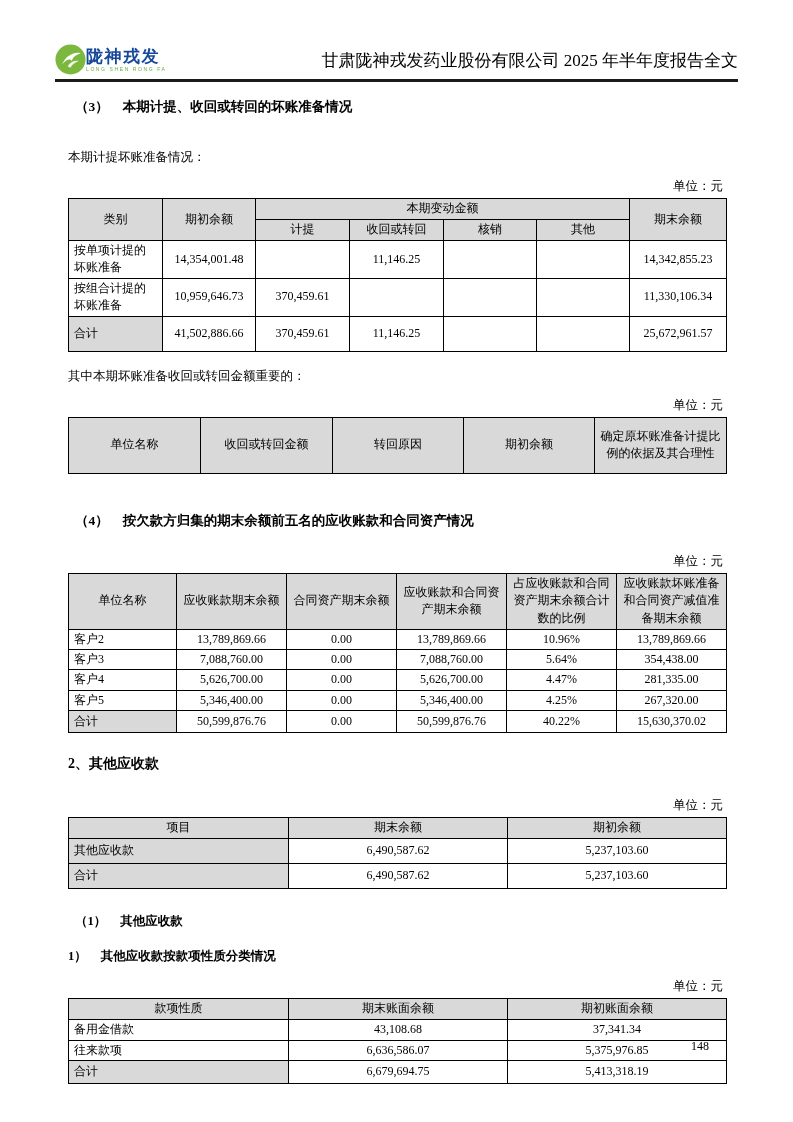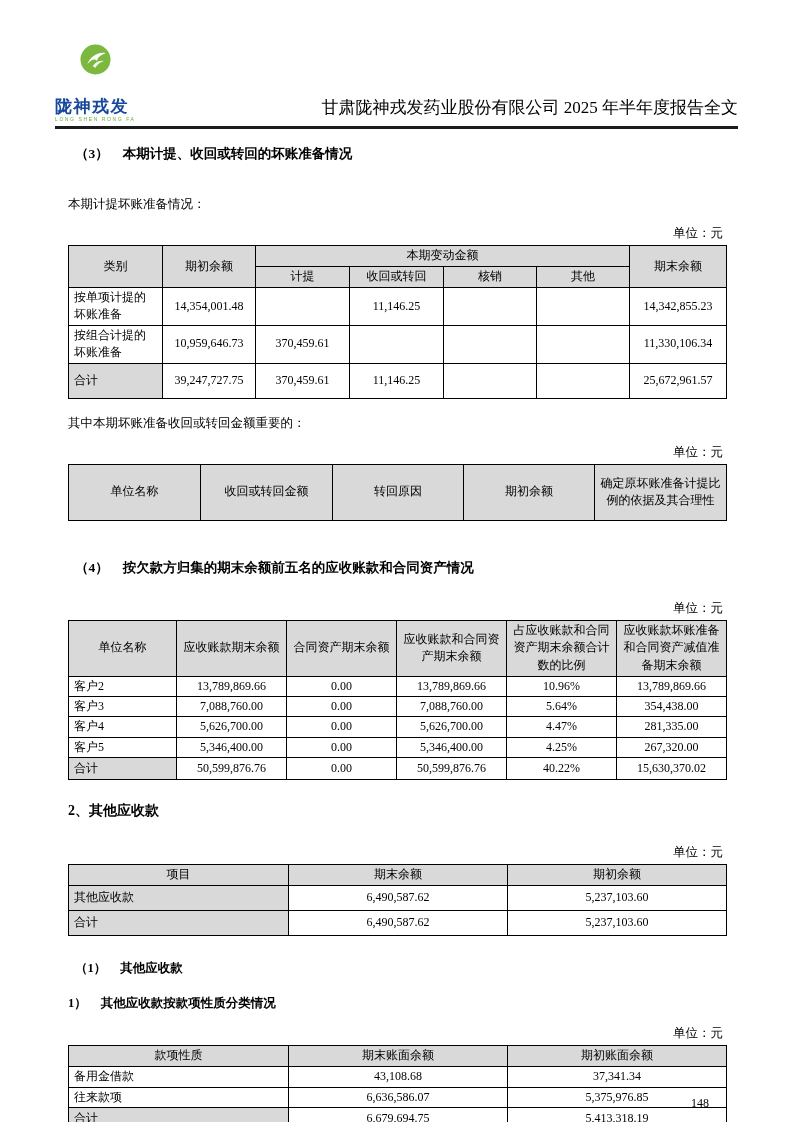--- a/index.html
+++ b/index.html
@@ -13,21 +13,21 @@
     overflow: hidden;
   }
   .content { padding: 0 55px; }
 
   
   .doc-header {
     display: flex; justify-content: space-between; align-items: flex-end;
     padding-top: 44px; padding-bottom: 4px;
     border-bottom: 3px solid #1b1b1b;
   }
-  .logo { display: flex; align-items: center; gap: 23px; flex-direction: column; }
+  .logo { display: flex; align-items: center; gap: 0; }
   .logo svg { width: 31px; height: 31px; display:block; }
   .logo-text { display: flex; flex-direction: column; line-height: 1; }
   .logo-cn { font-size: 17px; font-weight: bold; color: #17489c; letter-spacing: 1.5px; font-family: "Liberation Sans", sans-serif; }
   .logo-en { font-size: 5px; color: #64ad3c; letter-spacing: 1.6px; margin-top: 2px; font-family: "Liberation Sans", sans-serif; }
   .doc-title { font-size: 17px; padding-bottom: 3px; }
 
   
   .heading { font-weight: bold; font-size: 13.5px; margin-left: 20px; display: flex; }
   .heading .hnum { margin-right: 14px; }
   .heading.lvl1 { margin-left: 13px; font-size: 14px; }
@@ -73,21 +73,21 @@
   .t3-h td  { height: 56px; }
   .t3-r td  { height: 18px; }
   .t3-total td { height: 22px; }
   .t4-h td  { height: 21px; }
   .t4-r td  { height: 25px; }
   .t5-h td  { height: 21px; }
   .t5-r td  { height: 18px; }
   .t5-total td { height: 23px; }
 
   .page-number {
-    position: absolute; top: 1096px; right: 84px;
+    position: absolute; top: 1039px; right: 84px;
     font-size: 12px;
   }
 </style>
 </head>
 <body>
 
 <div class="page">
   <div class="content">
 
     <div class="doc-header">
@@ -148,21 +148,21 @@
         <td class="l">按组合计提的坏账准备</td>
         <td class="r">10,959,646.73</td>
         <td class="r">370,459.61</td>
         <td class="r"></td>
         <td class="r"></td>
         <td class="r"></td>
         <td class="r">11,330,106.34</td>
       </tr>
       <tr class="t1-r">
         <td class="l gray">合计</td>
-        <td class="r">39,247,727.75</td>
+        <td class="r">41,502,886.66</td>
         <td class="r">370,459.61</td>
         <td class="r">11,146.25</td>
         <td class="r"></td>
         <td class="r"></td>
         <td class="r">25,672,961.57</td>
       </tr>
     </tbody>
       </table>
 
     <div class="body-text mt-intro2">其中本期坏账准备收回或转回金额重要的：</div>

